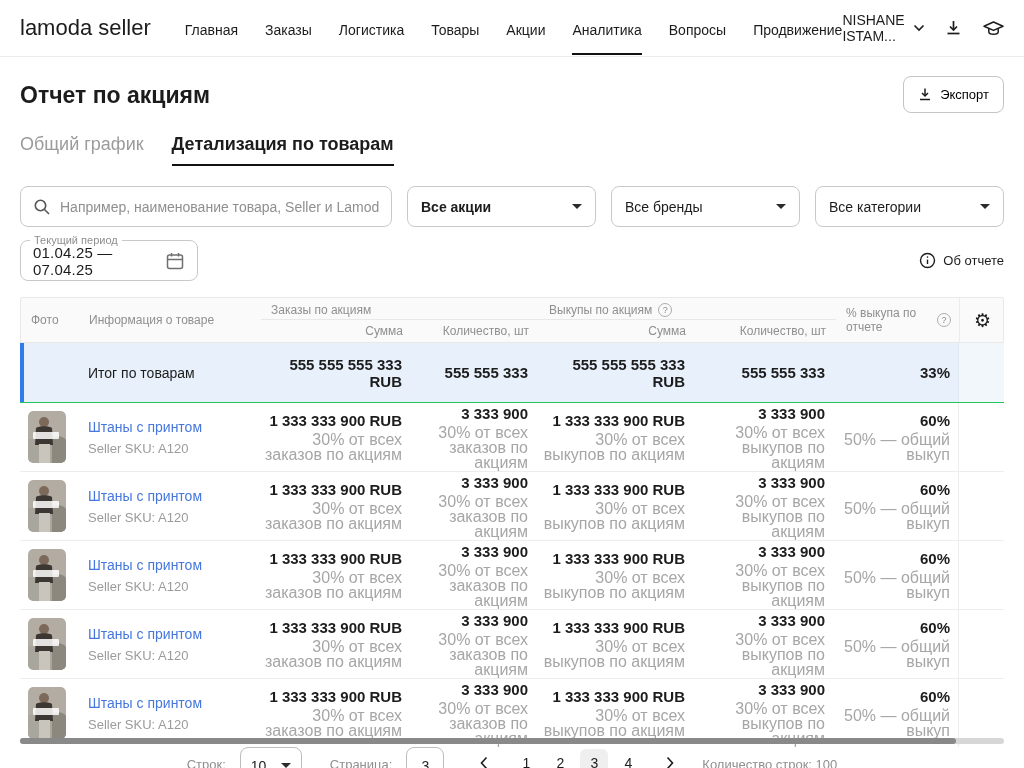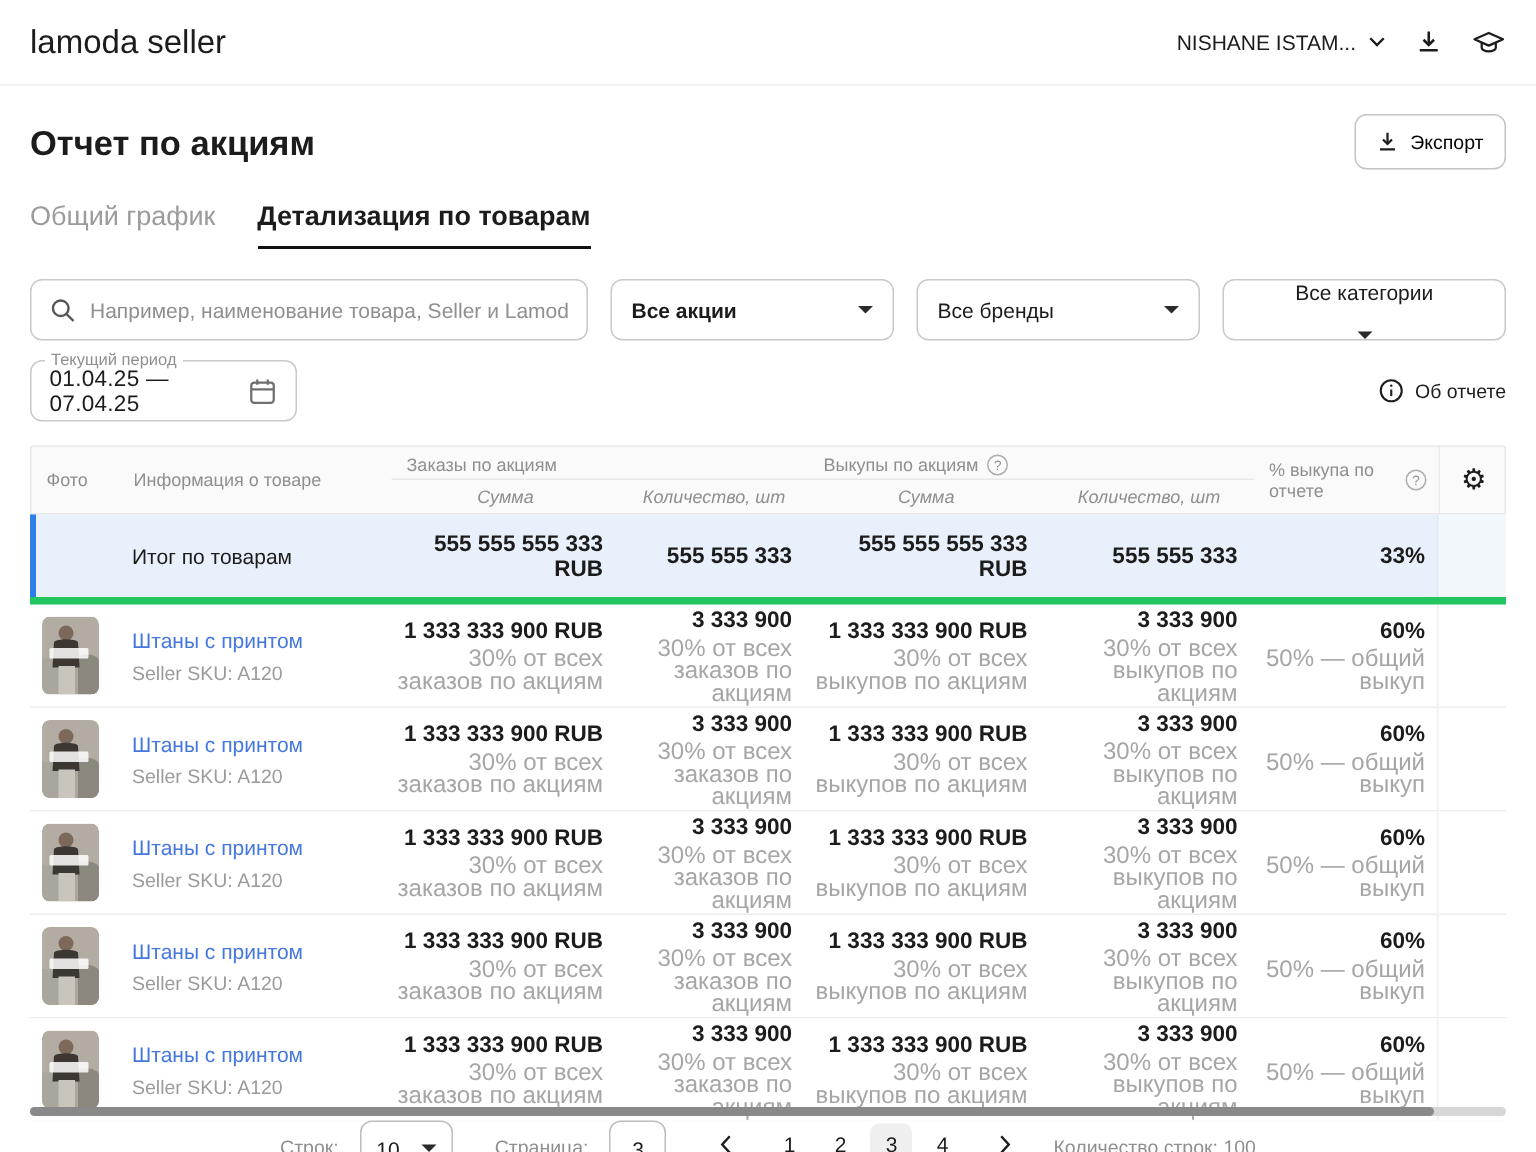--- a/index.html
+++ b/index.html
@@ -31,21 +31,21 @@
   
   .filters { display:flex; gap:15px; margin:20px 20px 0; }
   .search-box { flex:0 0 372px; height:41px; border:1px solid #c9c9c9; border-radius:8px;
                 display:flex; align-items:center; gap:9px; padding:0 12px; }
   .search-box input { border:none; outline:none; flex:1; font-size:14px;
                       font-family:"Liberation Sans", sans-serif; color:#1c1c1c; background:transparent; }
   .search-box input::placeholder { color:#8f8f8f; }
   .select { height:41px; border:1px solid #c9c9c9; border-radius:8px; display:flex;
             align-items:center; justify-content:space-between; padding:0 13px;
             font-size:14px; cursor:pointer; background:#fff; }
-  .select.w1 { width:189px;font-weight:bold; } .select.w2 { width:189px; } .select.w3 { width:189px;flex-direction:column; }
+  .select.w1 { width:189px;font-weight:bold; } .select.w2 { width:189px; } .select.w3 { width:189px; }
   .caret { width:0; height:0; border-left:5px solid transparent; border-right:5px solid transparent;
            border-top:5px solid #2b2b2b; }
 
   .period-row { display:flex; justify-content:space-between; align-items:center; margin:13px 20px 16px; }
   .period-field { position:relative; width:178px; height:41px; border:1px solid #c9c9c9;
                   border-radius:8px; display:flex; align-items:center; justify-content:space-between;
                   padding:0 12px; cursor:pointer; background:#fff; }
   .period-legend { position:absolute; top:-7px; left:9px; background:#fff; padding:0 4px;
                    font-size:11px; color:#8f8f8f; }
   .period-value { font-size:15px; font-weight:500; letter-spacing:0.2px; }
@@ -54,31 +54,31 @@
   
   .table { margin:12px 20px 0; position:relative; }
   .grid-cols { display:grid; grid-template-columns:68px 172px 152px 126px 157px 140px 123px 46px; }
 
   .thead { background:#fafafa; border:1px solid #e8e8e8; border-radius:2px 2px 0 0;
            grid-template-rows:22px 22px; align-items:center; font-size:12px; color:#8f8f8f; }
   .th { padding:0 10px; }
   .th-span { grid-row:1 / 3; display:flex; align-items:center; }
   .th-group { align-self:end; padding-bottom:4px; border-bottom:1px solid #e8e8e8;
               display:flex; align-items:center; gap:6px; height:100%; padding-top:6px; }
-  .th-sub { text-align:center; align-self:center;font-style:italic; }
+  .th-sub { text-align:right; align-self:center; }
   .th-right { justify-content:flex-end; gap:6px; }
   .gear-cell { grid-row:1 / 3; height:100%; display:flex; align-items:center; justify-content:center;
                border-left:1px solid #ececec; }
   .gear-glyph { font-family:"DejaVu Sans", sans-serif; font-size:19px; color:#1c1c1c; cursor:pointer; }
   .qmark { width:14px; height:14px; border:1px solid #adadad; border-radius:50%; color:#8f8f8f;
            font-size:9px; display:inline-flex; align-items:center; justify-content:center;
            flex:0 0 auto; cursor:pointer; }
 
   .summary-row { height:60px; background:#e8f1fb; align-items:center; position:relative;
-                 font-size:14px; border-bottom:5px solid #22c55e; }
+                 font-size:14px; border-bottom:1px solid #22c55e; }
   .summary-bar { position:absolute; left:0; top:0; bottom:0; width:4px; background:#2e7de9; }
   .summary-label { padding:0 0; }
   .cell-num { text-align:right; padding-right:10px; font-size:15px; font-weight:600; }
   .summary-row .gear-col { background:#f2f7fc; height:100%; border-left:1px solid #e0e9f2; }
 
   .prow { height:69px; align-items:center; border-bottom:1px solid #ededed; background:#fff; }
   .photo-wrap { padding-left:8px; }
   .photo { width:38px; height:52px; border-radius:5px; overflow:hidden; display:block; cursor:pointer; }
   .pname { font-size:14px; color:#4577dd; cursor:pointer; }
   .psku { font-size:13px; color:#9b9b9b; margin-top:6px; }
@@ -110,20 +110,30 @@
   .pg-num.active { background:#efefef; }
   .pg-total { margin-top:10px; margin-left:14px; }
 </style>
 </head>
 <body>
 
 <div class="topbar">
   <div class="logo">
     <span>lamoda</span>
     <span class="logo-secondary">seller</span>
+  </div>
+  <div class="nav">
+    <div class="nav-item">Главная</div>
+    <div class="nav-item">Заказы</div>
+    <div class="nav-item">Логистика</div>
+    <div class="nav-item">Товары</div>
+    <div class="nav-item">Акции</div>
+    <div class="nav-item active">Аналитика</div>
+    <div class="nav-item">Вопросы</div>
+    <div class="nav-item">Продвижение</div>
   </div>
   <div class="top-right">
     <div class="account">
       <span>NISHANE ISTAM...</span>
       <span style="display:flex;">
         <svg width="12" height="8" viewBox="0 0 12 8" fill="none" stroke="#1c1c1c" stroke-width="1.6">
             <path d="M1.5 1.5 L6 6 L10.5 1.5"></path>
           </svg>
       </span>
     </div>

